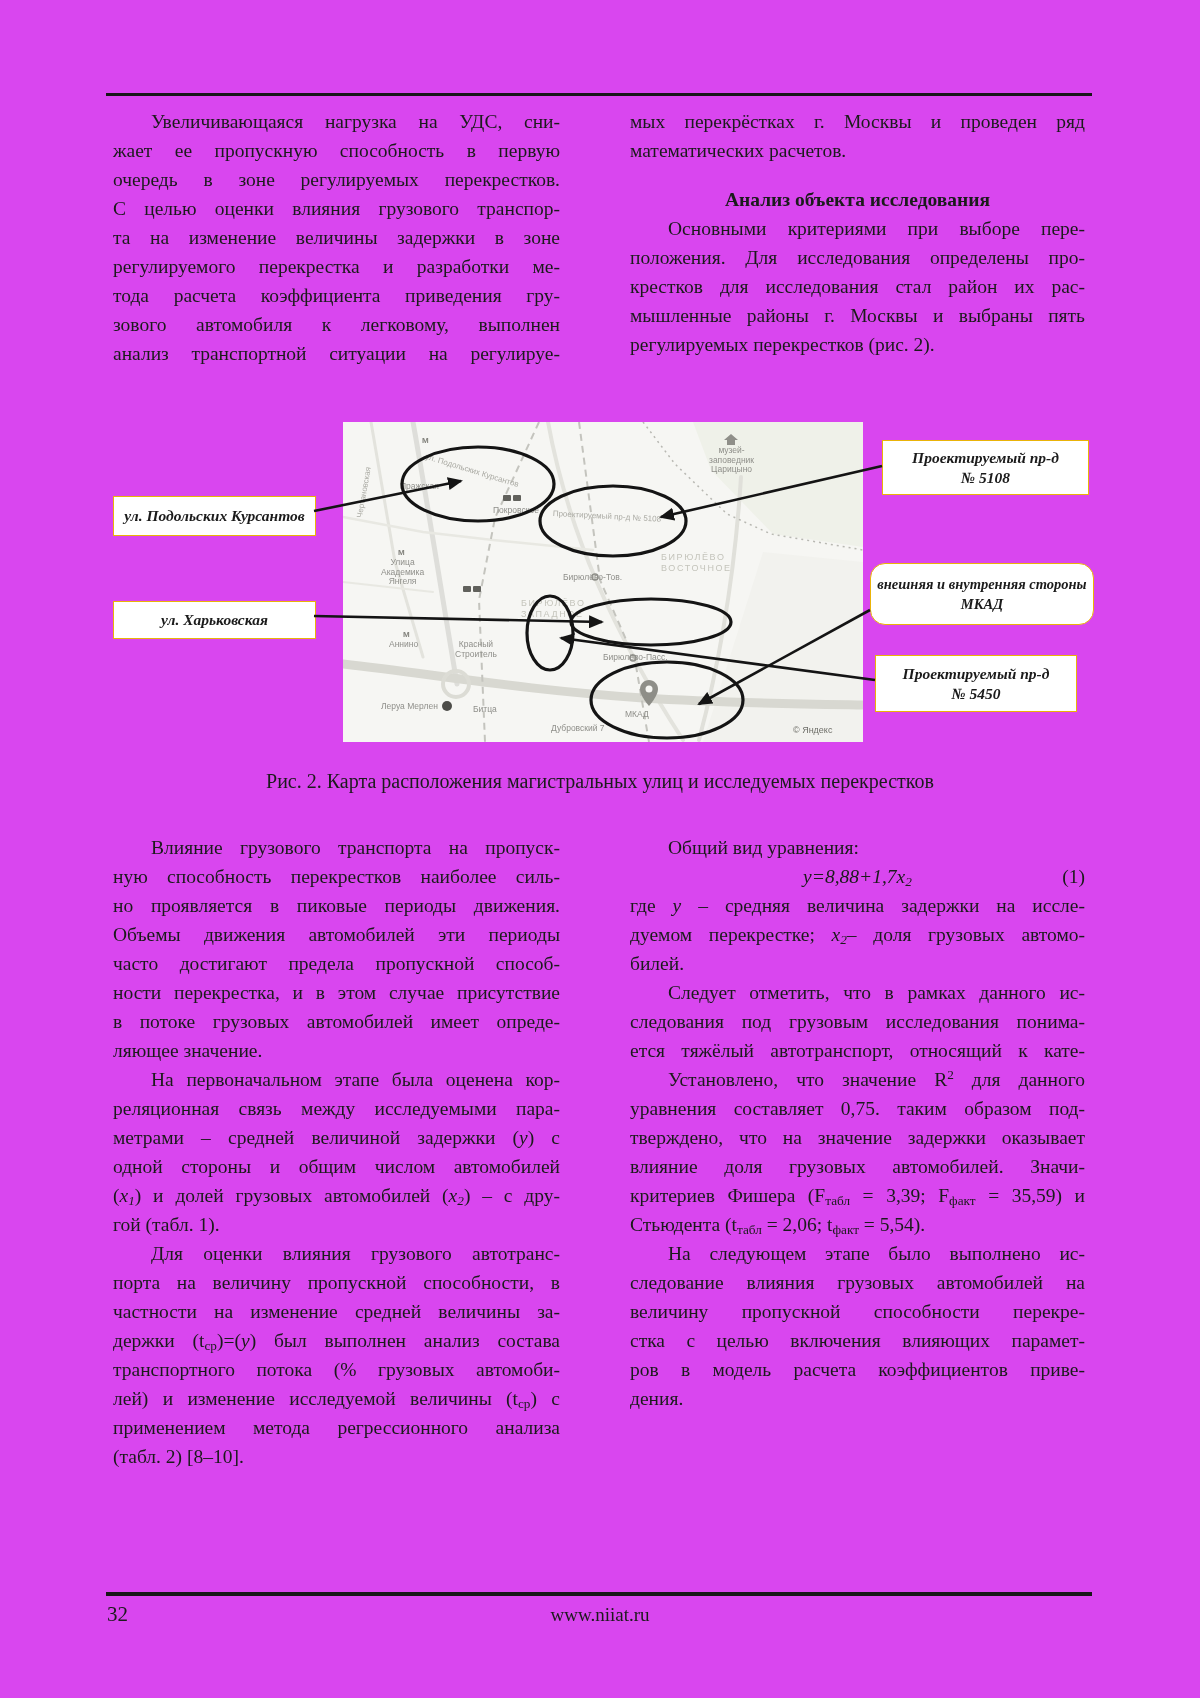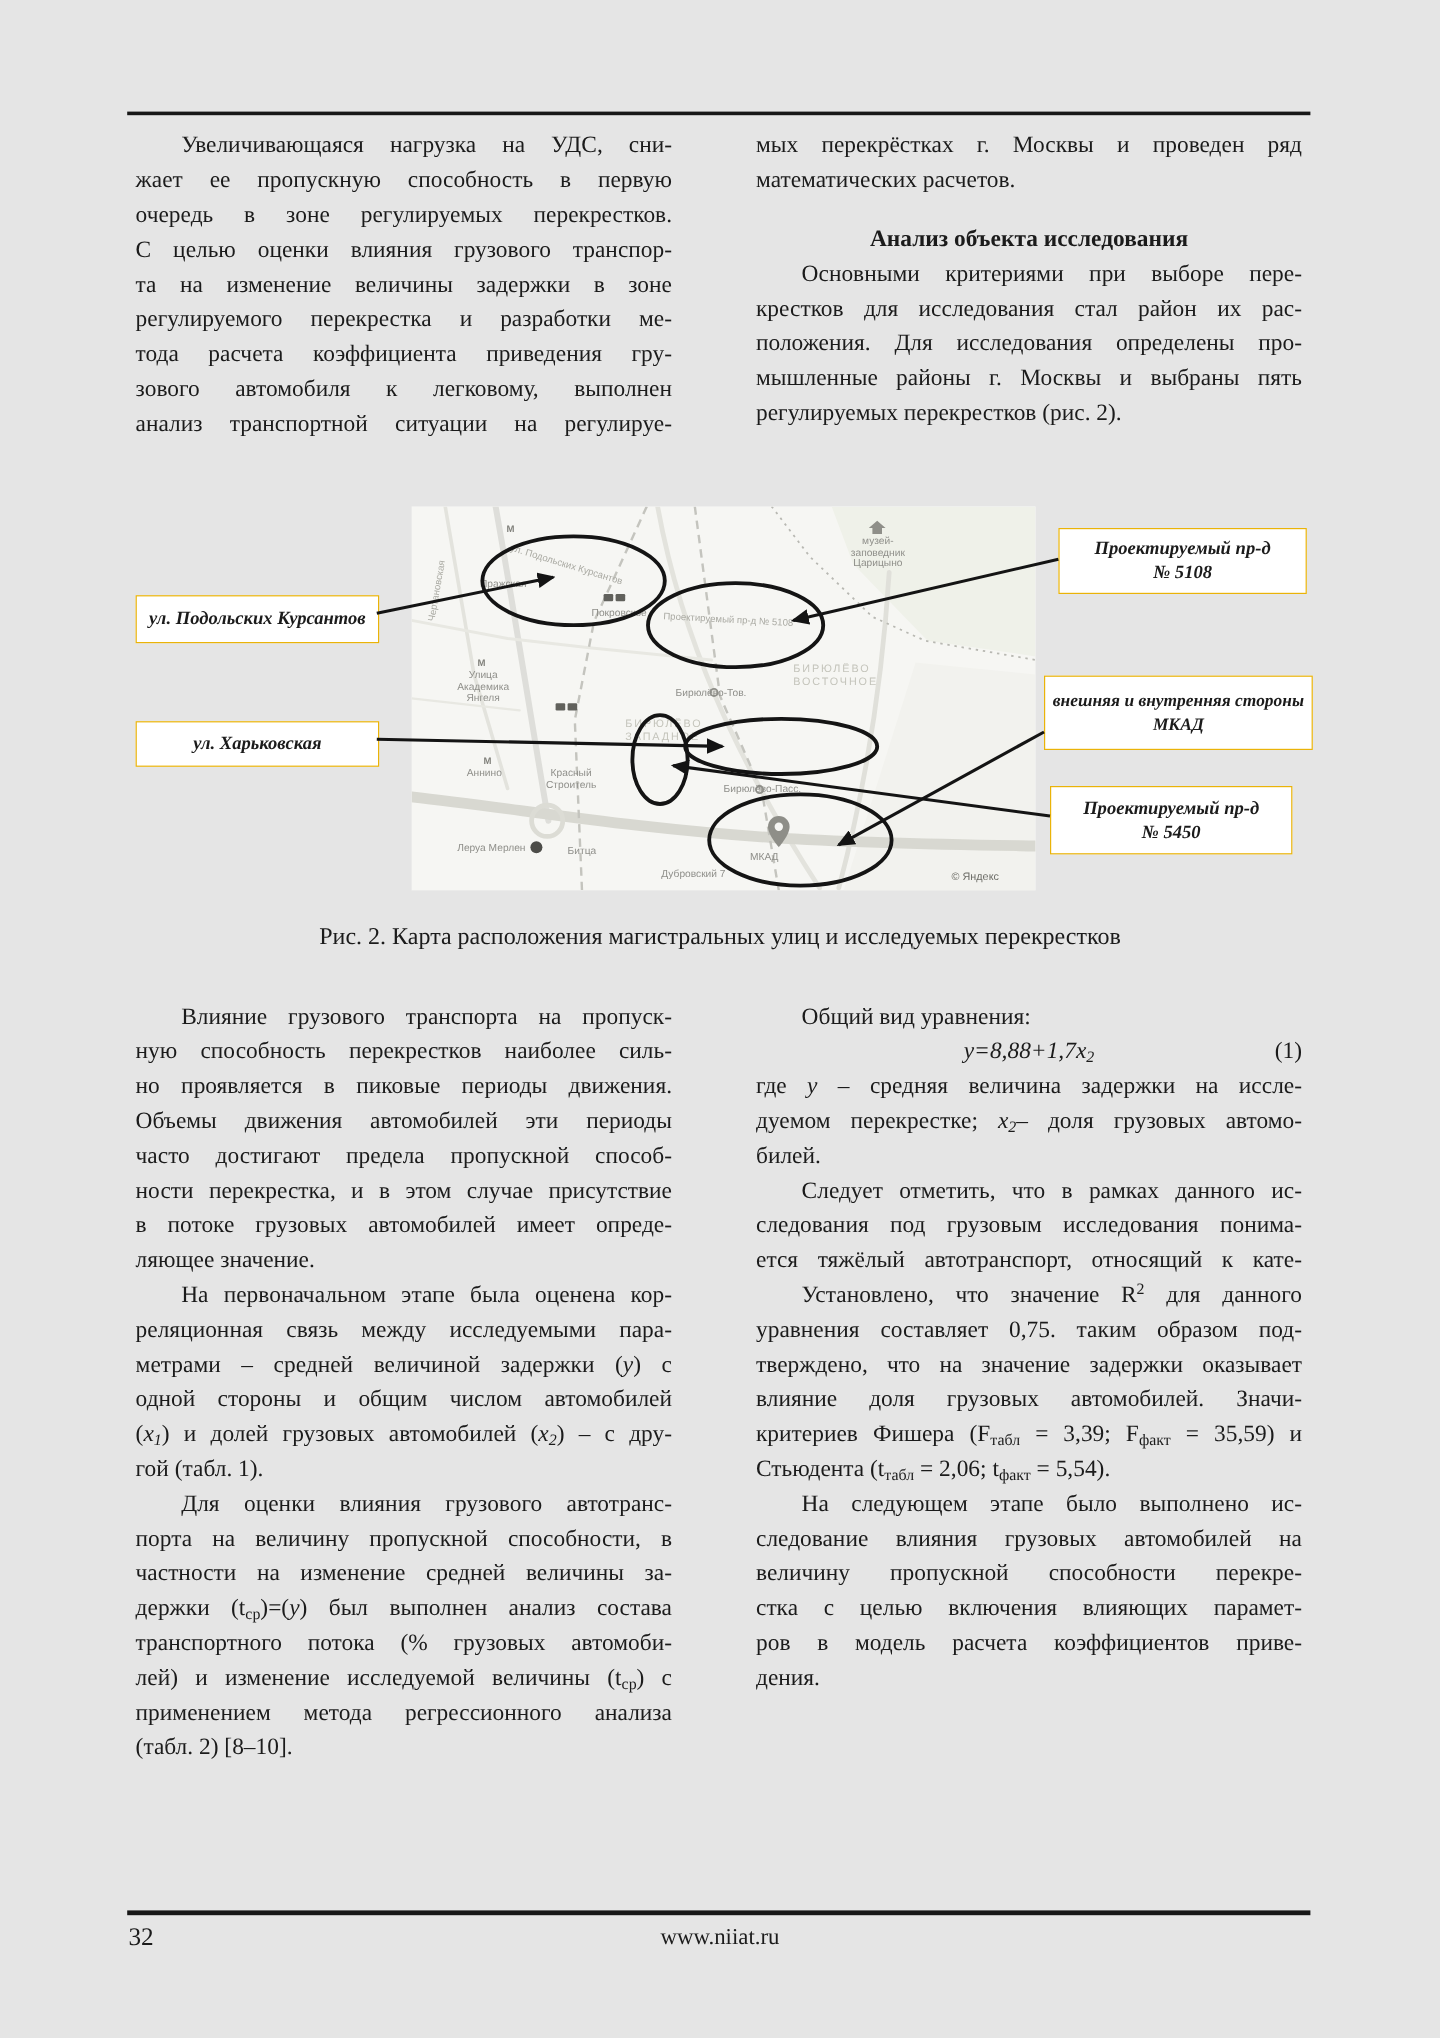--- a/index.html
+++ b/index.html
@@ -1,16 +1,16 @@
 <!DOCTYPE html>
 <html lang="ru"><head>
 <meta charset="utf-8">
 <style>
   html,body{margin:0;padding:0;background:#888;}
-  .page{position:relative;width:1200px;height:1698px;background:#e5e5e5;margin:0 auto;
+  .page{position:relative;width:1200px;height:1698px;background:#d946ef;margin:0 auto;
         font-family:"Liberation Serif",serif;color:#1b1b1b;overflow:hidden;}
   .rule-top{position:absolute;left:106px;top:93px;width:986px;height:3px;background:#171717;}
   .rule-bottom{position:absolute;left:106px;top:1592px;width:986px;height:4px;background:#171717;}
 
   .col{position:absolute;font-size:19.5px;line-height:29px;}
   .col .line{text-align:justify;text-align-last:justify;}
   .col .line.first{text-indent:38px;}
   .col .line.last{text-align-last:left;}
   .col .heading{font-weight:bold;text-align:center;margin-top:20px;}
   sub,sup{line-height:0;font-size:0.68em;}
@@ -59,22 +59,22 @@
       </div>
     </div>
   <div class="col" style="left:630px;top:107px;width:455px;">
       <div class="para">
         <div class="line">мых перекрёстках г. Москвы и проведен ряд</div>
         <div class="line last">математических расчетов.</div>
       </div>
       <div class="heading">Анализ объекта исследования</div>
       <div class="para">
         <div class="line first">Основными критериями при выборе пере-</div>
+        <div class="line">положения. Для исследования определены про-</div>
         <div class="line">крестков для исследования стал район их рас-</div>
-        <div class="line">положения. Для исследования определены про-</div>
         <div class="line">мышленные районы г. Москвы и выбраны пять</div>
         <div class="line last">регулируемых перекрестков (рис. 2).</div>
       </div>
     </div>
 
   <div class="figure">
     <div class="mapbg">
       <svg width="520" height="320" viewBox="0 0 520 320">
         <path d="M350,0 L520,0 L520,125 L430,112 L368,48 Z" fill="#eff1e9"></path>
         <path d="M420,130 L520,140 L520,320 L360,320 Z" fill="#f2f2ee"></path>
@@ -137,21 +137,21 @@
           <span class="maplabel" style="left: 282px; top: 288px;">МКАД</span>
           <span class="maplabel street" style="left: 12px; top: 95px; transform: rotate(-80deg);">Чертановская</span>
           <span class="maplabel dark" style="left: 450px; top: 304px;">© Яндекс</span>
         </div>
     </div>
 
     <div class="callout" style="left:8px;top:101px;width:201px;height:38px;">ул. Подольских Курсантов</div>
     <div class="callout" style="left:8px;top:206px;width:201px;height:36px;">ул. Харьковская</div>
     <div class="callout" style="left:777px;top:45px;width:205px;height:53px;">Проектируемый пр-д
 № 5108</div>
-    <div class="callout small-text" style="left:765px;top:168px;width:222px;height:60px;">внешняя и внутренняя стороны
+    <div class="callout small-text" style="left:765px;top:168px;width:222px;height:60px;border-radius:15px;">внешняя и внутренняя стороны
 МКАД</div>
     <div class="callout" style="left:770px;top:260px;width:200px;height:55px;">Проектируемый пр-д
 № 5450</div>
 
     <svg class="overlay" width="990" height="352" viewBox="0 0 990 352">
       <defs>
         <marker id="ah" markerUnits="userSpaceOnUse" markerWidth="15" markerHeight="13" refX="13" refY="6.5" orient="auto">
           <path d="M0,0 L15,6.5 L0,13 z" fill="#141414"></path>
         </marker>
       </defs>

